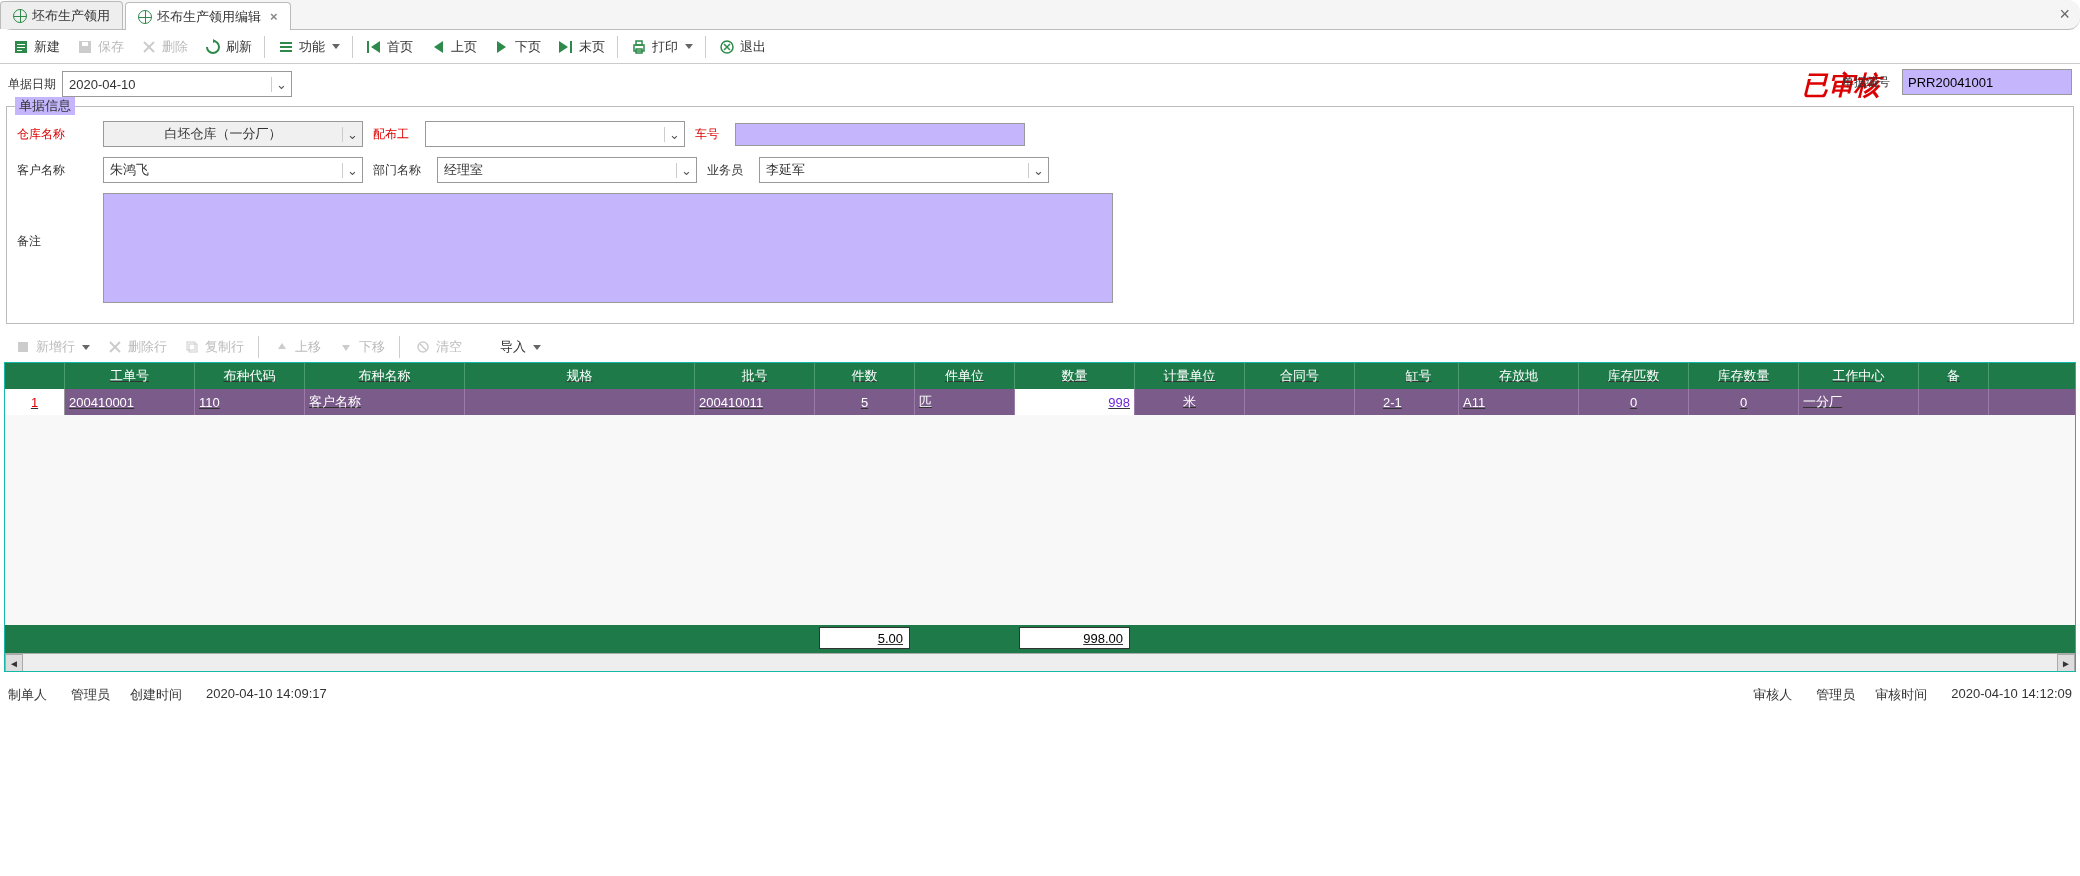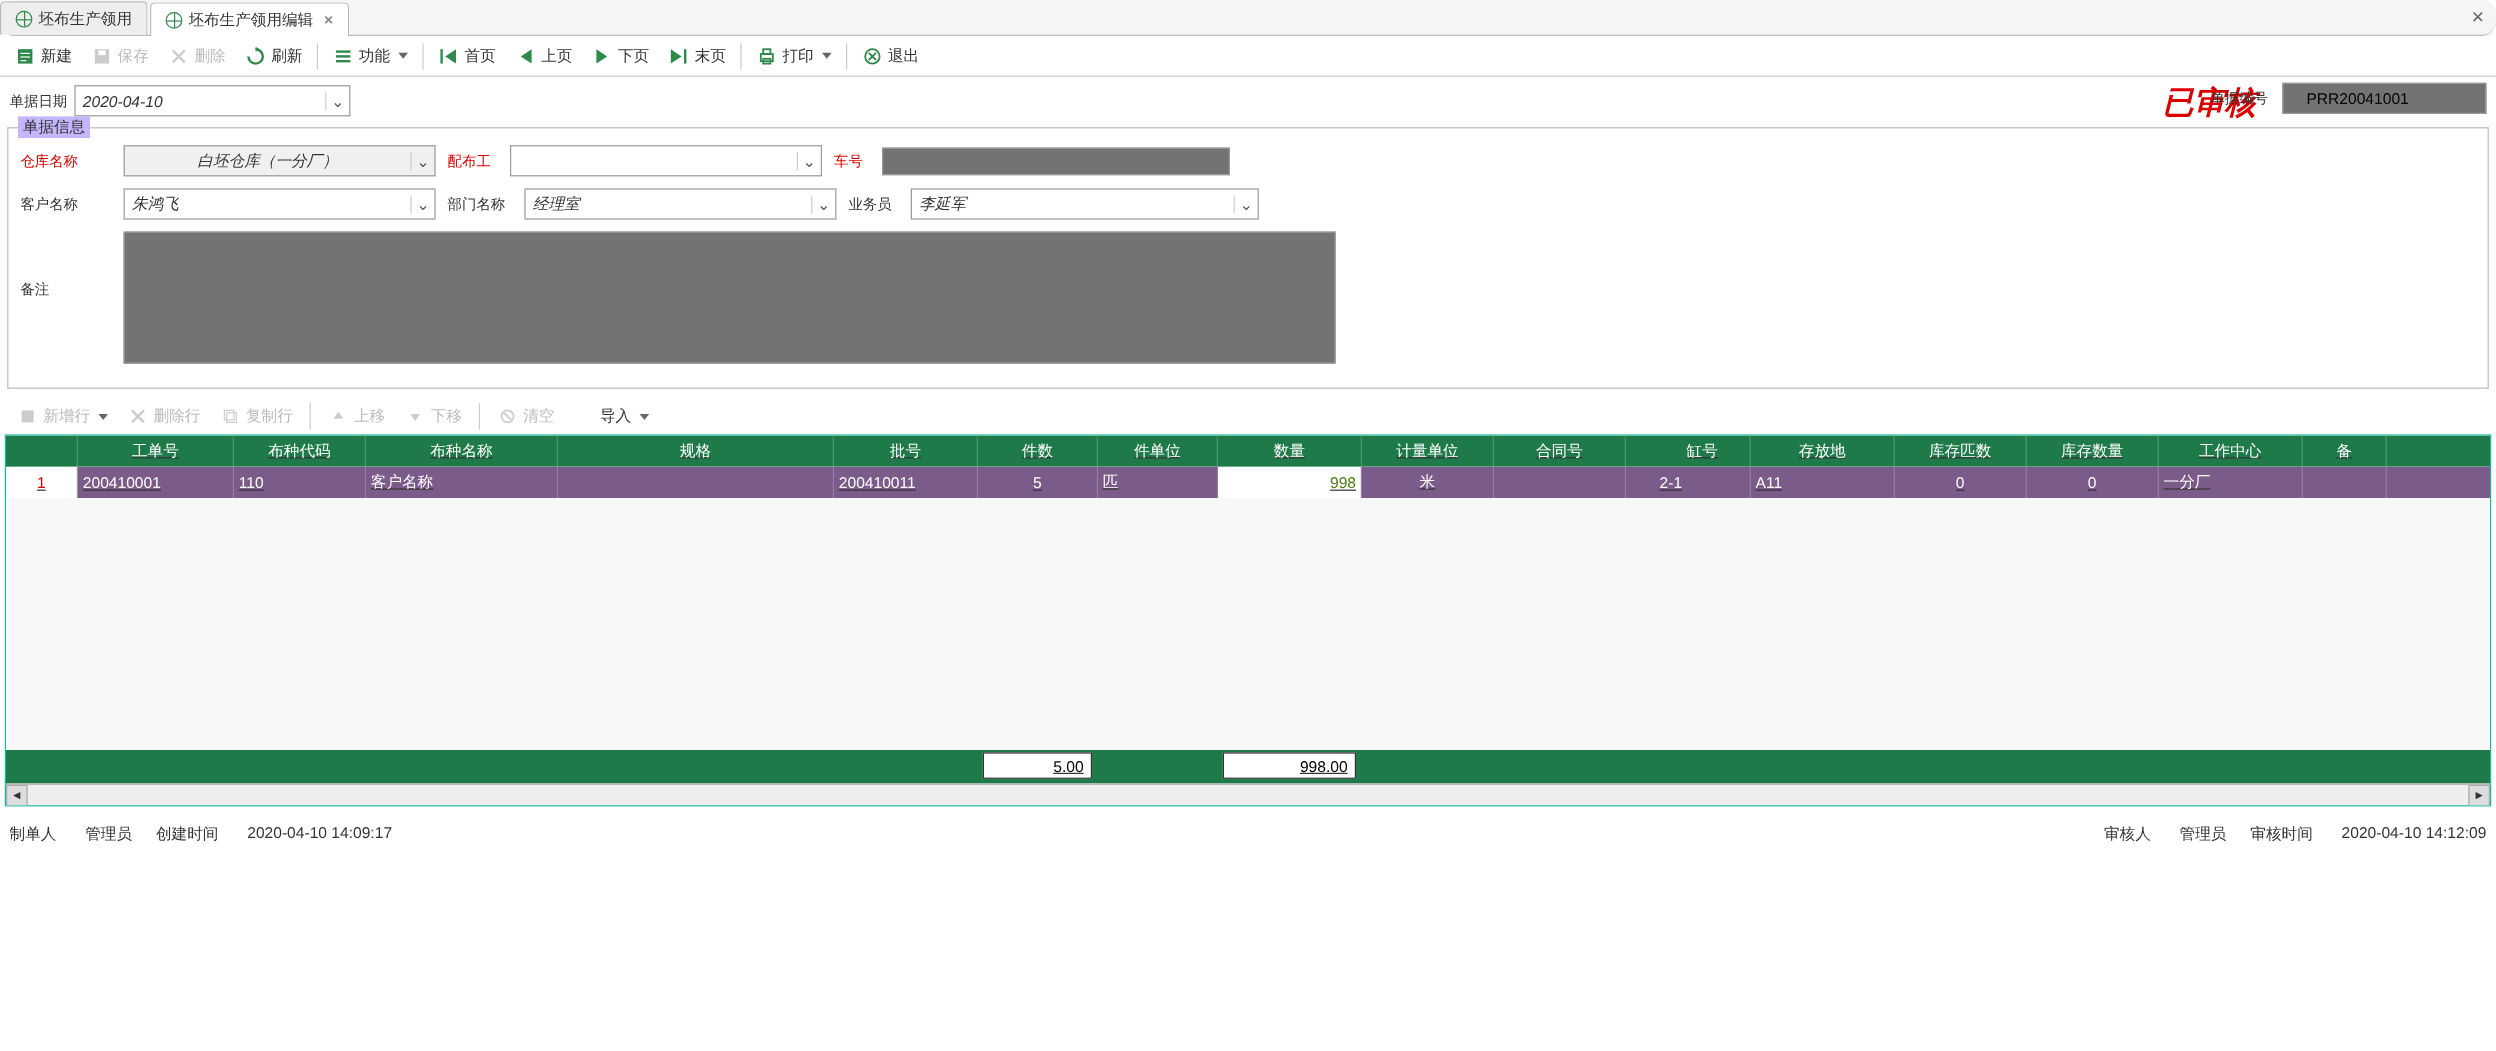--- a/index.html
+++ b/index.html
@@ -106,31 +106,31 @@
     align-items: center;
     height: 40px;
     padding: 0 8px;
     position: relative;
   }
   .fld-label { font-size: 12px; margin-right: 6px; }
   .input, select, textarea {
     border: 1px solid #999;
     font-family: inherit;
     font-size: 13px;
-    padding: 3px 19px;
-    background: #737373;
+    padding: 3px 5px;
+    background: #c4b5fd;
   }
   .combo {
     display: flex;
     align-items: center;
     border: 1px solid #999;
     background: #fff;
     height: 26px;
   }
-  .combo span.val { flex: 1; padding: 0 6px; font-style: italic; }
+  .combo span.val { flex: 1; padding: 0 6px; }
   .combo .dd {
     width: 20px;
     text-align: center;
     border-left: 1px solid #ccc;
     color: #555;
   }
   .approved-stamp {
     position: absolute;
     right: 200px;
     top: 4px;
@@ -222,21 +222,21 @@
     background: #7a5b8a;
     color: #fff;
   }
   .grid-row .cell {
     border-right: 1px solid #9a7baa;
     justify-content: flex-start;
   }
   .grid-row .cell.center { justify-content: center; }
   .grid-row .cell.active-edit {
     background: #fff;
-    color: #4d7c0f;
+    color: #6d28d9;
     justify-content: flex-end;
   }
   .rownum {
     background: #fff !important;
     color: #d00 !important;
     justify-content: center !important;
     border-right: 1px solid #999 !important;
   }
   .grid-sum {
     background: #1f7a4a;

